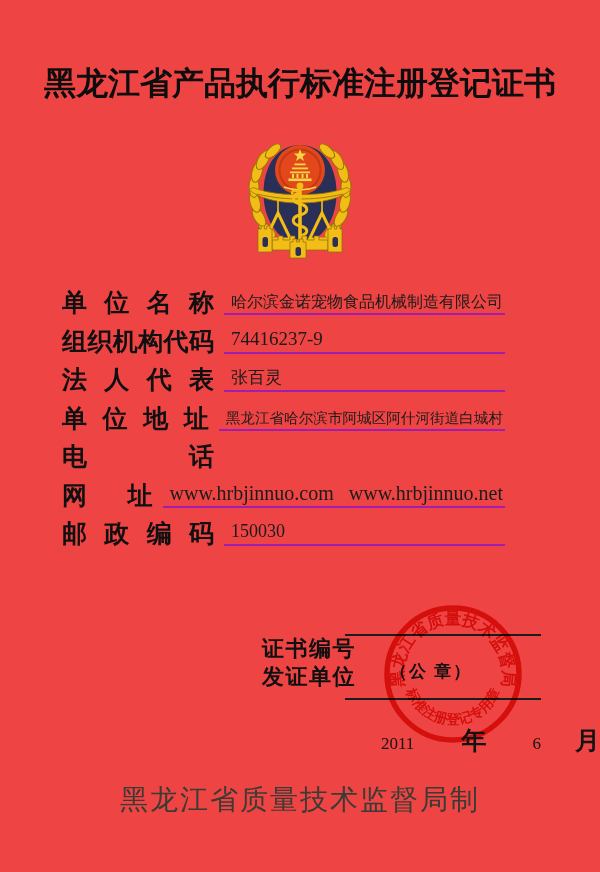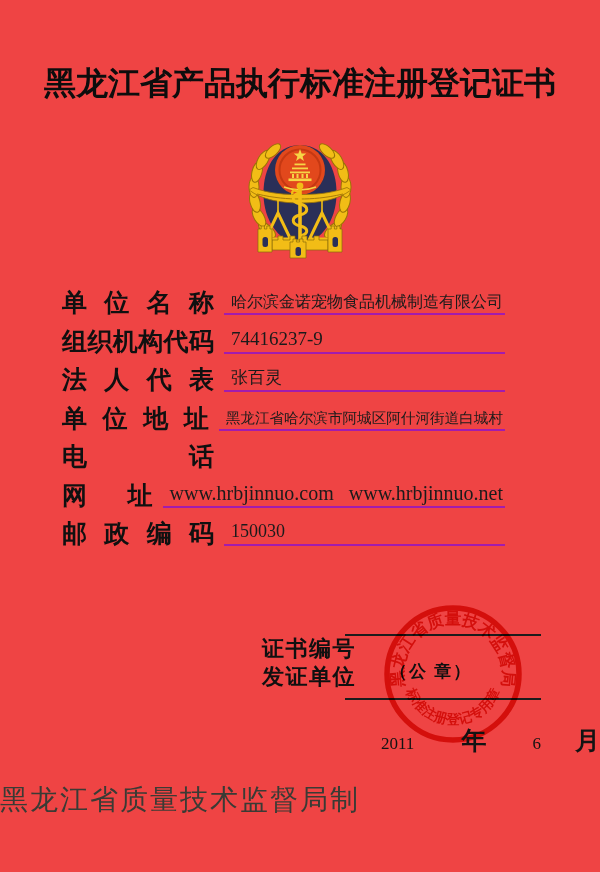--- a/index.html
+++ b/index.html
@@ -45,21 +45,21 @@
   }
   .issue-date{
     position:absolute;left:381px;top:724px;display:flex;align-items:baseline;
     white-space:nowrap;color:#131313;gap:33px;
   }
   .issue-date .num{font-size:17px;font-family:"Liberation Serif", serif;}
   .issue-date .unit{font-size:25px;font-weight:bold;}
   .issue-date .g1{margin-left:14px;} .issue-date .g2{margin-left:13px;}
   .issue-date .g3{margin-left:1px;} .issue-date .g4{margin-left:1px;}
   .footer{
-    position:absolute;left:0;top:781px;width:600px;
+    position:absolute;left:0;top:781px;width:600px;text-align:center;
     font-size:28px;letter-spacing:2px;color:#3a3b35;white-space:nowrap;
   }
   .seal{position:absolute;left:377px;top:598px;width:152px;height:152px;
     mix-blend-mode:multiply;opacity:.93;}
 </style>
 </head>
 <body>
 
 <div class="page">
 

